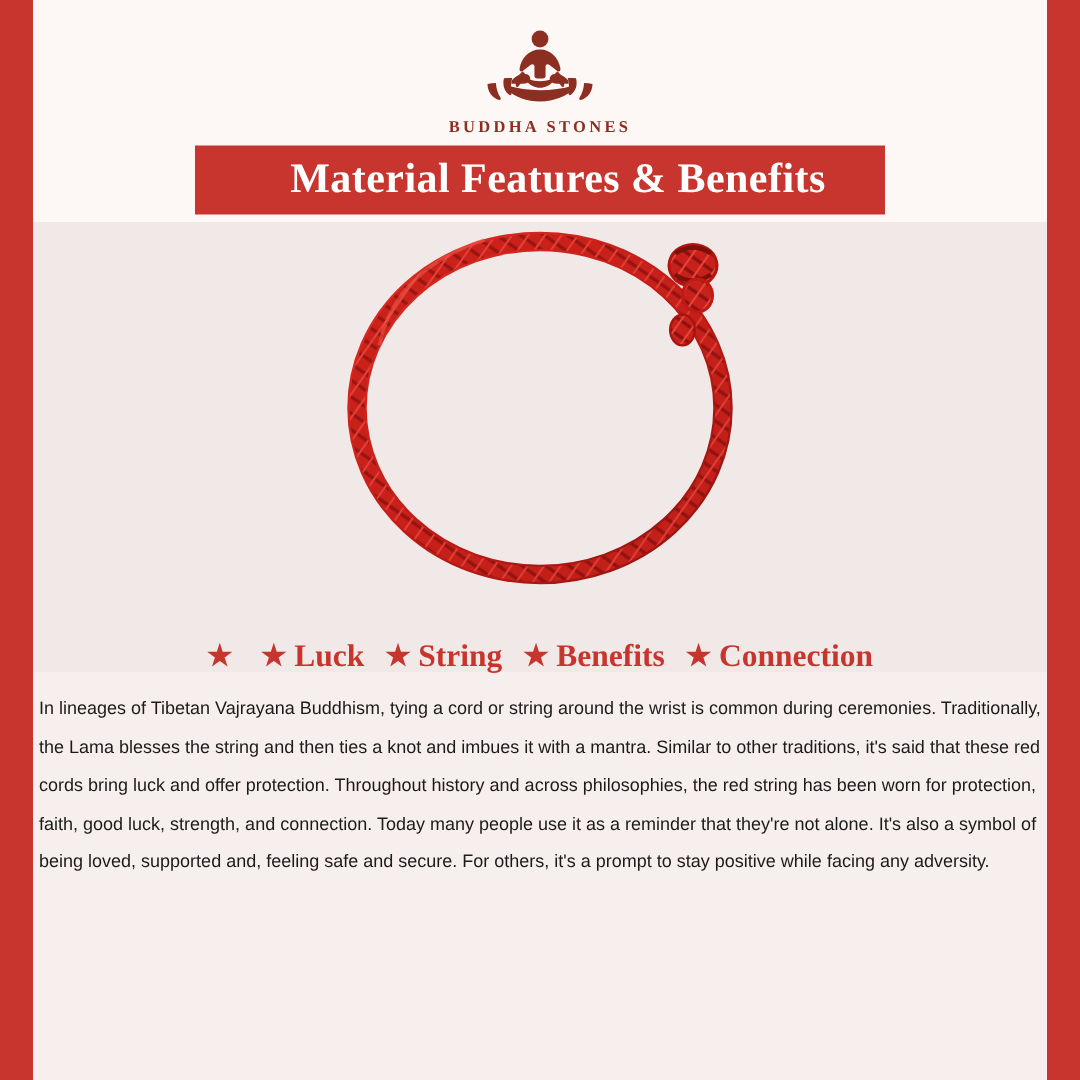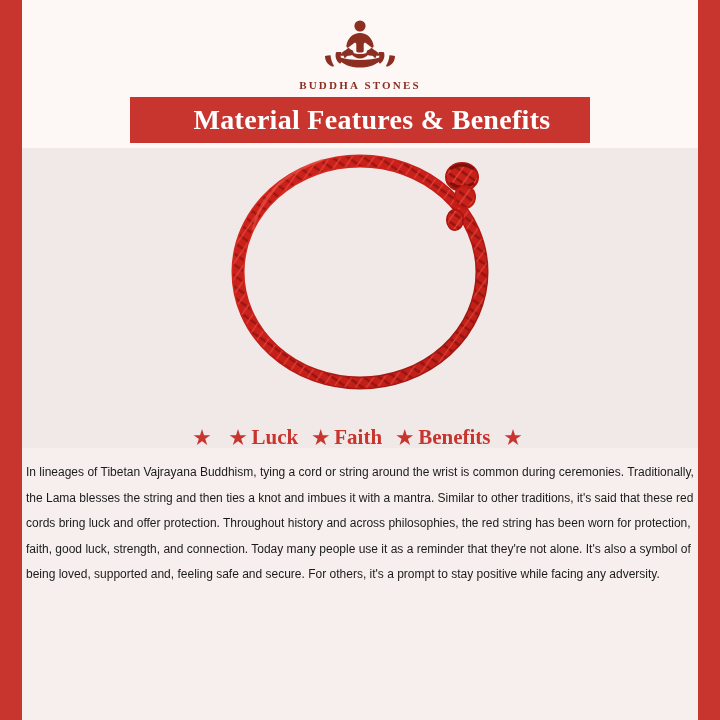--- a/index.html
+++ b/index.html
@@ -178,26 +178,27 @@
   <div class="benefits">
     <div class="benefit">
       <span class="star">★</span>
     </div>
     <div class="benefit">
       <span class="star">★</span>
       <span>Luck</span>
     </div>
     <div class="benefit">
       <span class="star">★</span>
-      <span>Faith</span>
+      <span>String</span>
     </div>
     <div class="benefit">
       <span class="star">★</span>
       <span>Benefits</span>
     </div>
     <div class="benefit">
       <span class="star">★</span>
+      <span>Connection</span>
     </div>
   </div>
 
   <div class="body-text">In lineages of Tibetan Vajrayana Buddhism, tying a cord or string around the wrist is common during ceremonies. Traditionally, the Lama blesses the string and then ties a knot and imbues it with a mantra. Similar to other traditions, it's said that these red cords bring luck and offer protection. Throughout history and across philosophies, the red string has been worn for protection, faith, good luck, strength, and connection. Today many people use it as a reminder that they're not alone. It's also a symbol of being loved, supported and, feeling safe and secure. For others, it's a prompt to stay positive while facing any adversity.</div>
 
 </div>
 
 </body></html>

